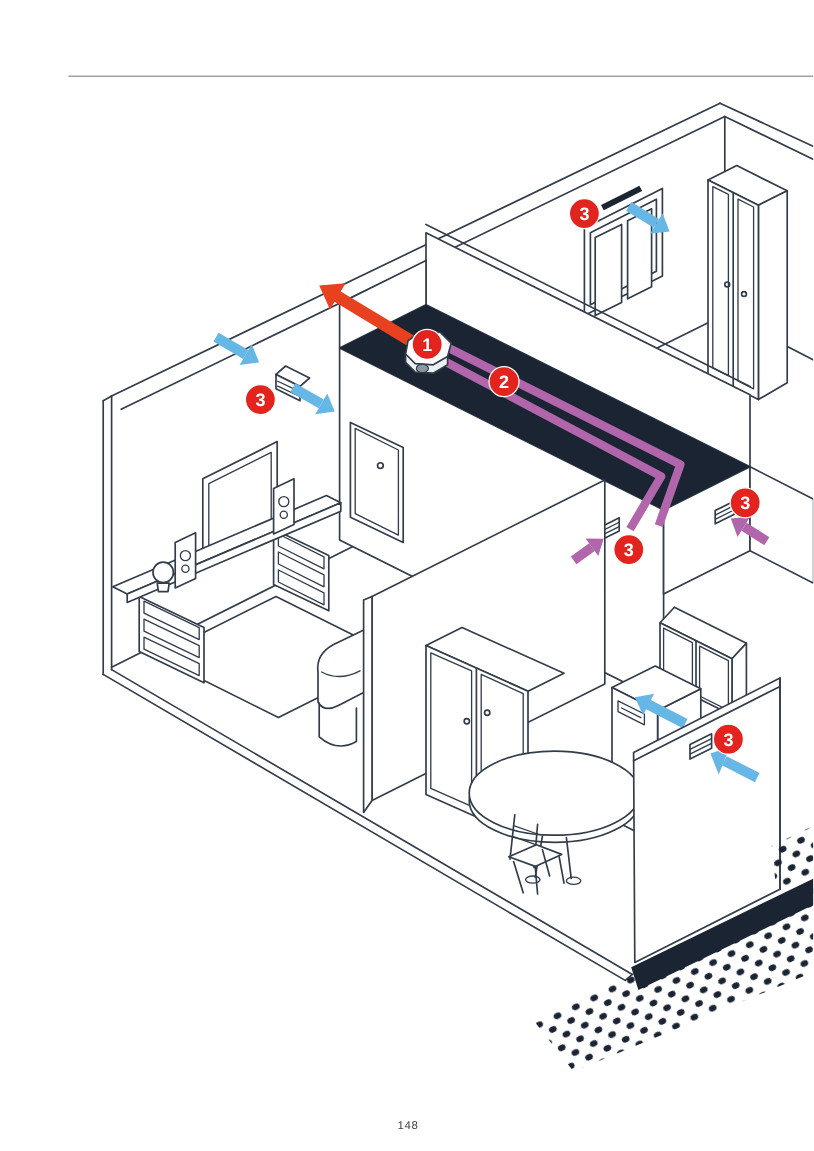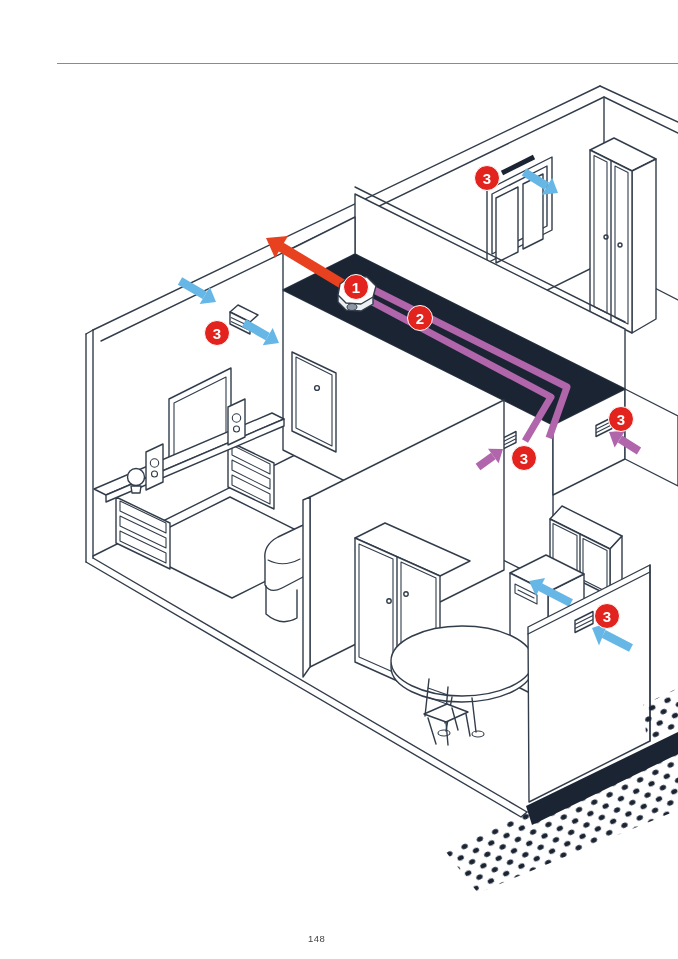--- a/index.html
+++ b/index.html
@@ -1,19 +1,19 @@
 <!DOCTYPE html>
 <html style="--page-bg: #ffffff; --line: #323d4b; --dark-fill: #1b2433; --supply-air-blue: #66b7e6; --exhaust-red: #e8411f; --transfer-purple: #b166ac; --badge-red: #e3231d; --rule-gray: #8b8b8b;"><head>
 <meta charset="utf-8">
 <style>
   html,body{margin:0;padding:0;background:#fff;}
   #page{position:relative;width:678px;height:959px;background:var(--page-bg,#fff);overflow:hidden;
         font-family:"Liberation Sans",sans-serif;}
   #top-rule{position:absolute;left:57px;top:63px;width:621px;height:1px;background:var(--rule-gray,#8b8b8b);}
-  #page-num{position:absolute;left:308px;top:933px;width:64px;text-align:left;
+  #page-num{position:absolute;left:308px;top:933px;width:64px;text-align:center;
             font-size:9.5px;color:#444;letter-spacing:.5px;}
   svg{position:absolute;left:0;top:0;}
   .ln{fill:none;stroke:var(--line,#323d4b);stroke-width:1.4;stroke-linejoin:round;stroke-linecap:round;}
   .wh{fill:#fff;stroke:var(--line,#323d4b);stroke-width:1.4;stroke-linejoin:round;}
   .lt{fill:#eef1f4;stroke:var(--line,#323d4b);stroke-width:1.4;stroke-linejoin:round;}
   .navy{fill:var(--dark-fill,#1b2433);stroke:none;}
   .duct{fill:none;stroke:var(--transfer-purple,#b166ac);stroke-width:7;stroke-linejoin:round;stroke-linecap:butt;}
   .bshaft{fill:none;stroke:var(--supply-air-blue,#66b7e6);stroke-width:8.5;stroke-linecap:butt;}
   .bhead{fill:var(--supply-air-blue,#66b7e6);stroke:none;}
   .pshaft{fill:none;stroke:var(--transfer-purple,#b166ac);stroke-width:8;stroke-linecap:butt;}

